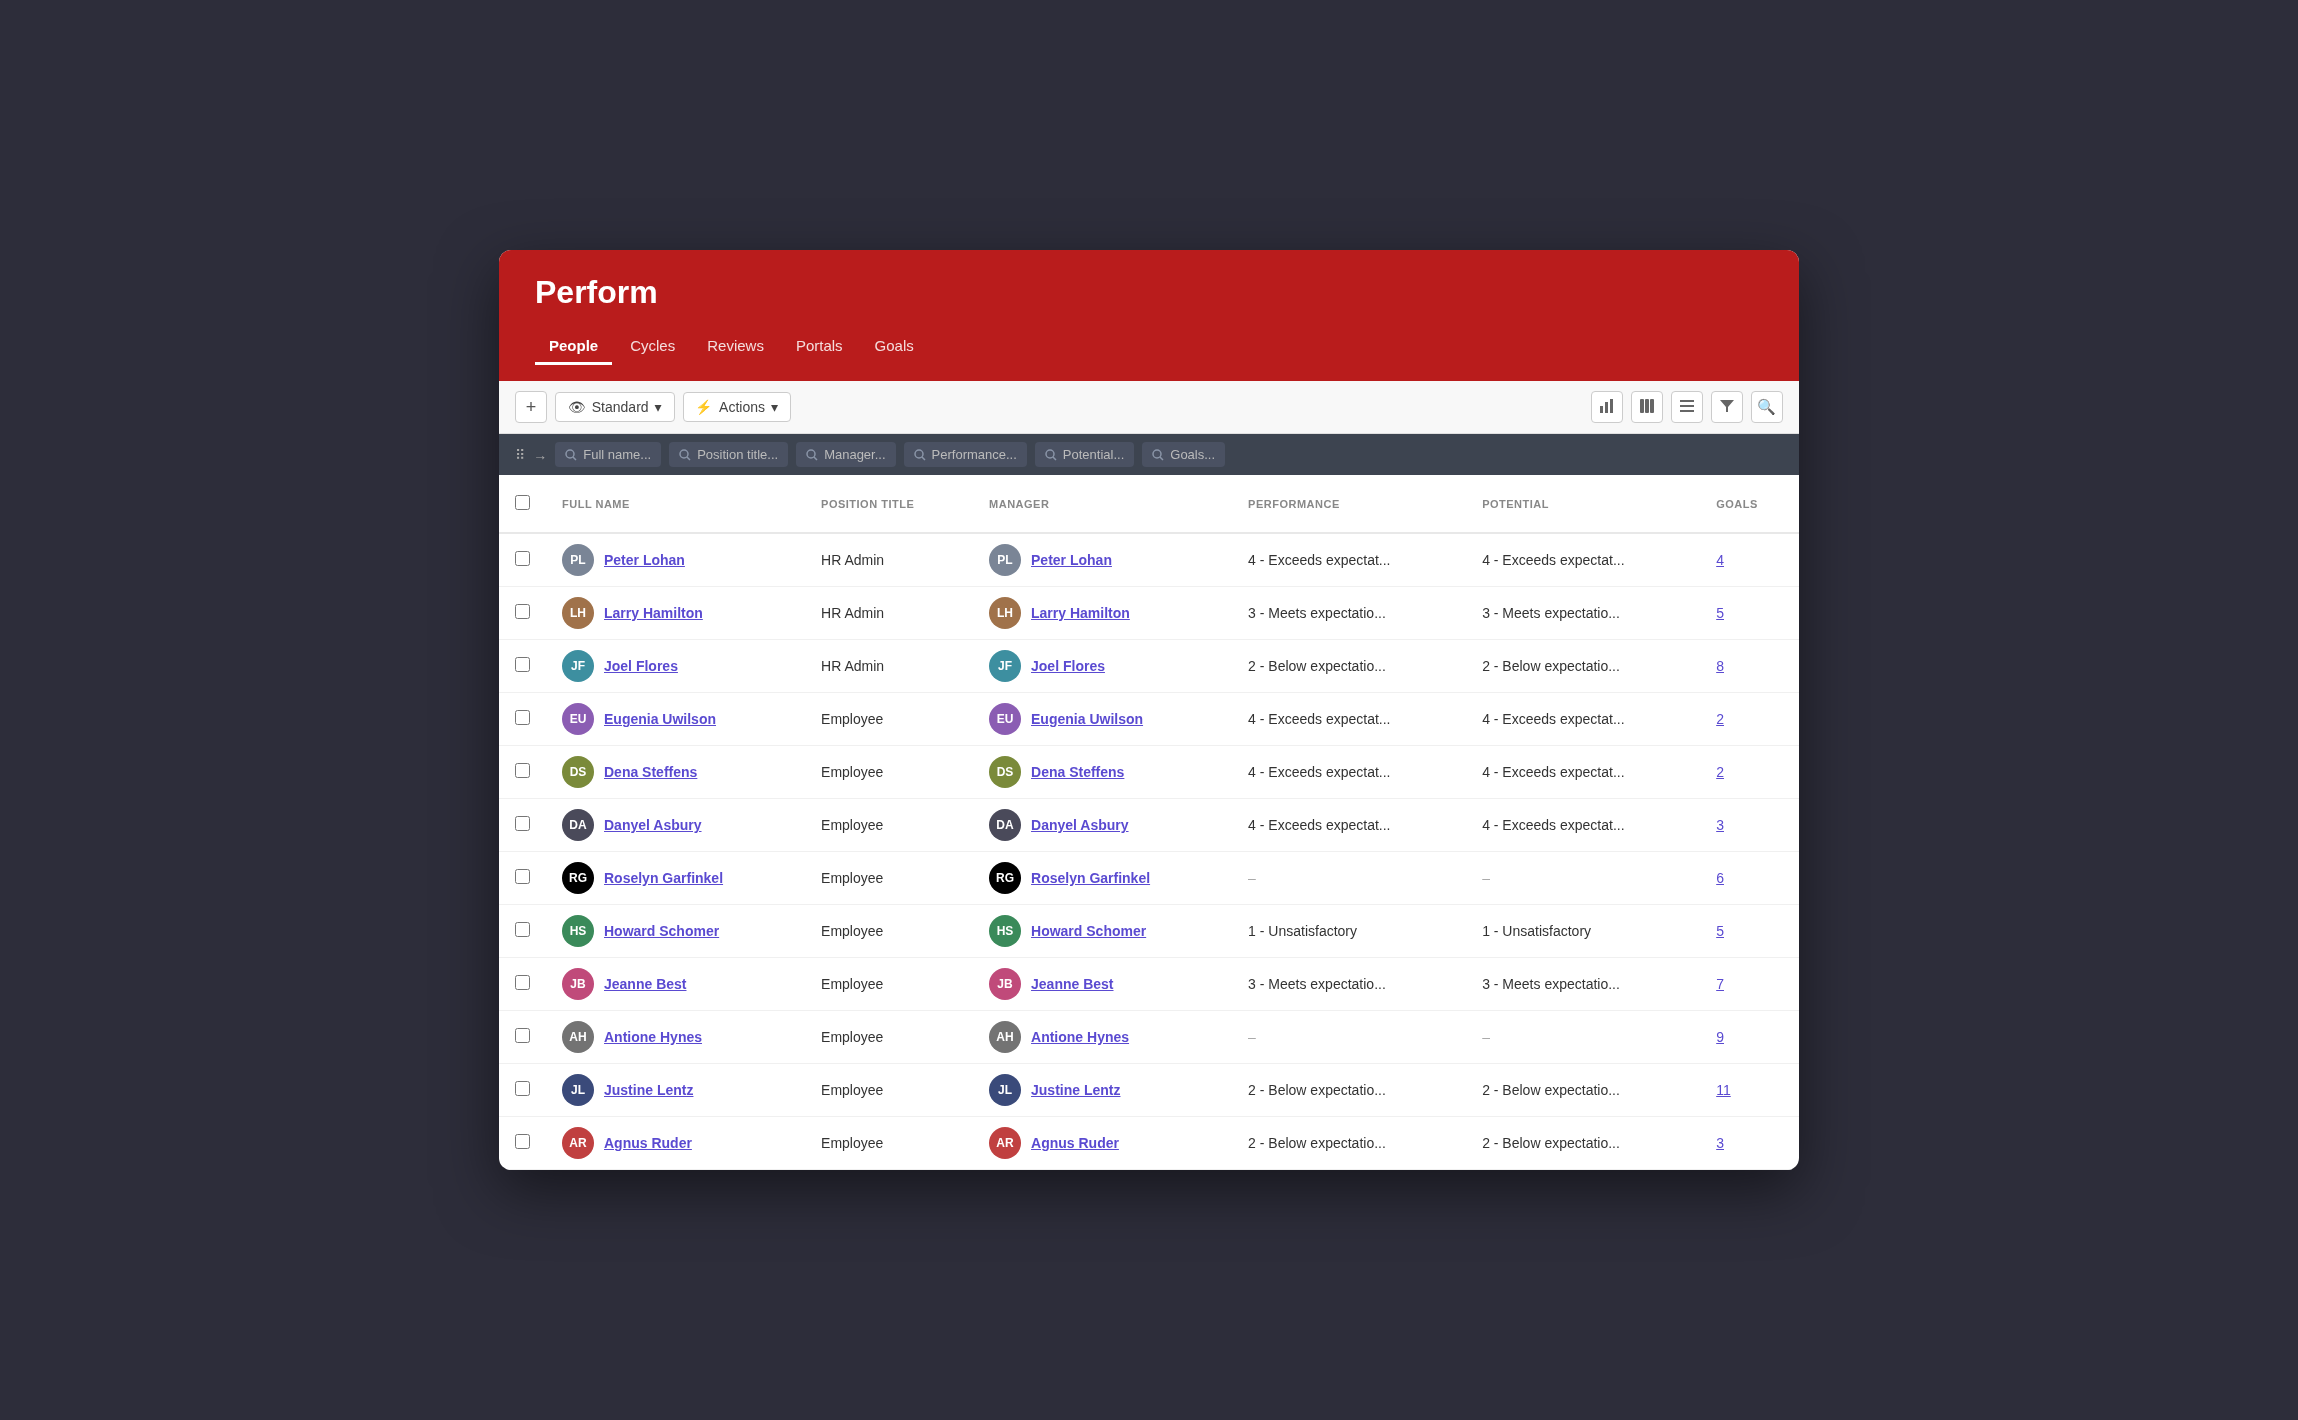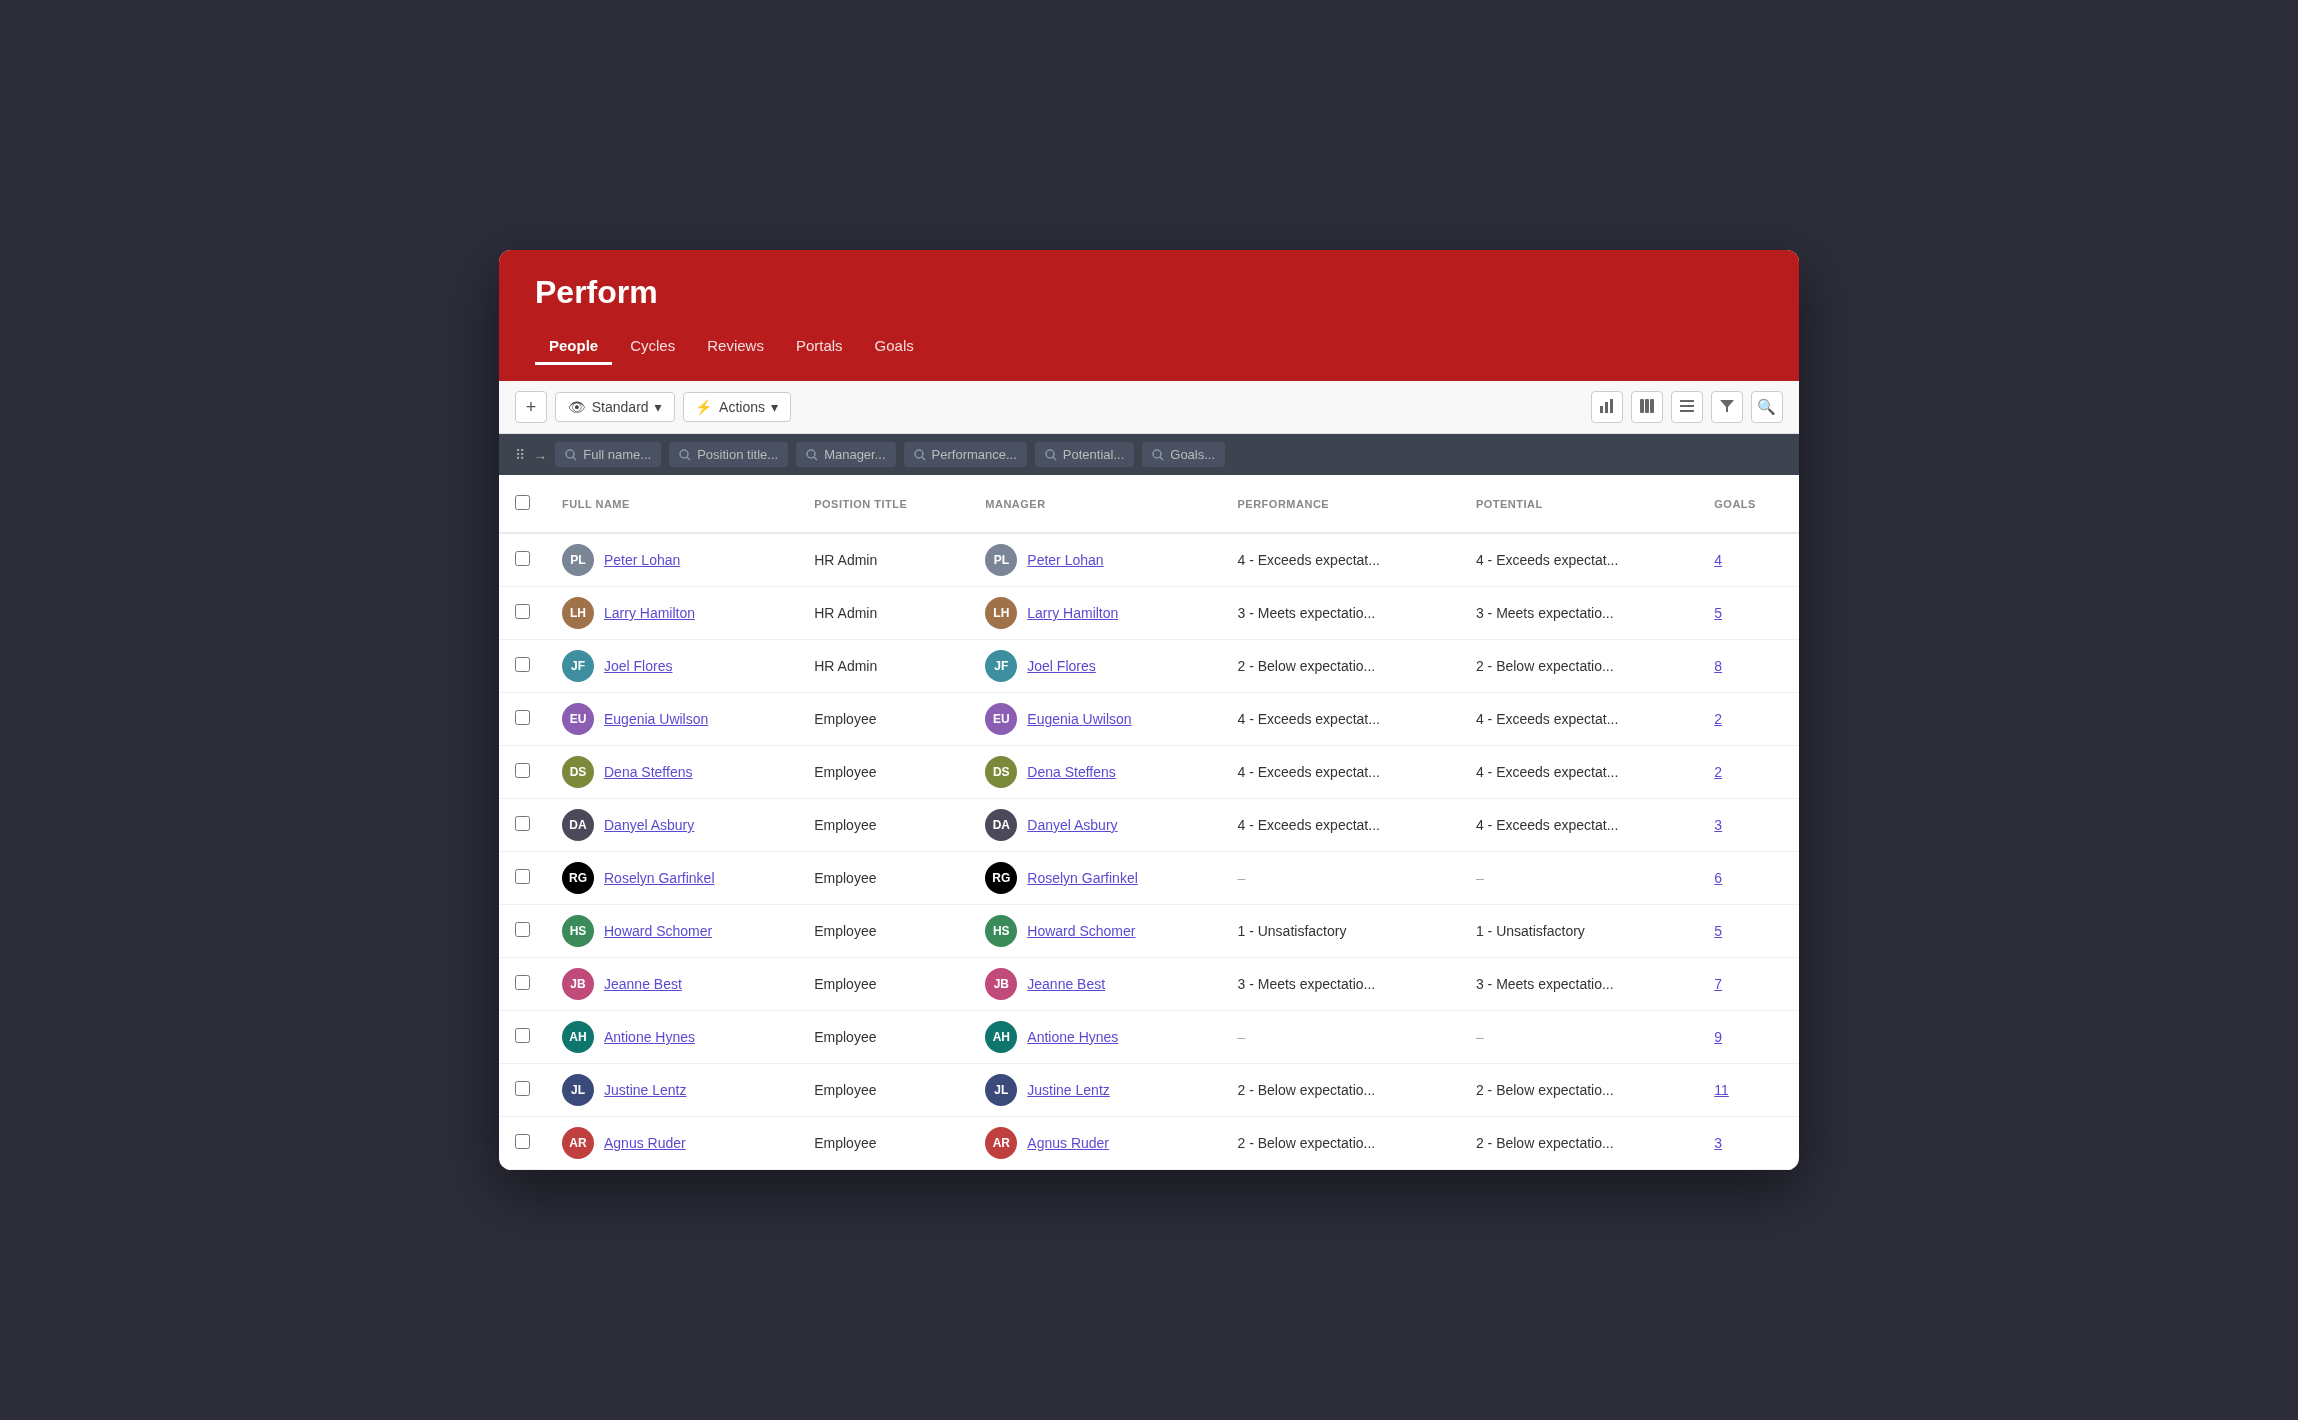--- a/index.html
+++ b/index.html
@@ -201,40 +201,41 @@
       align-items: center;
       justify-content: center;
       font-size: 12px;
       font-weight: 600;
       color: #fff;
     }
     .person-link {
       color: #5a4ad1;
       text-decoration: underline;
       cursor: pointer;
+      font-weight: bold;
     }
     .goals-link {
       color: #5a4ad1;
       text-decoration: underline;
       cursor: pointer;
     }
     .dash {
       color: #aaa;
     }
     
     .av-gray { background: #7a8596; }
     .av-brown { background: #a0724a; }
     .av-teal { background: #3d8fa0; }
     .av-purple { background: #8b5db3; }
     .av-olive { background: #7a8a3a; }
     .av-dark { background: #4a4a5a; }
     .av-blue { background: #000000; }
     .av-green { background: #3a8a5a; }
     .av-red { background: #c04040; }
-    .av-orange { background: #0f766e; }
+    .av-orange { background: #737373; }
     .av-pink { background: #c04a7a; }
     .av-navy { background: #3a4a7a; }
   </style>
 </head>
 <body>
 
 <div class="app-window">
 
   <div class="app-header">
     <div class="app-title">Perform</div>

